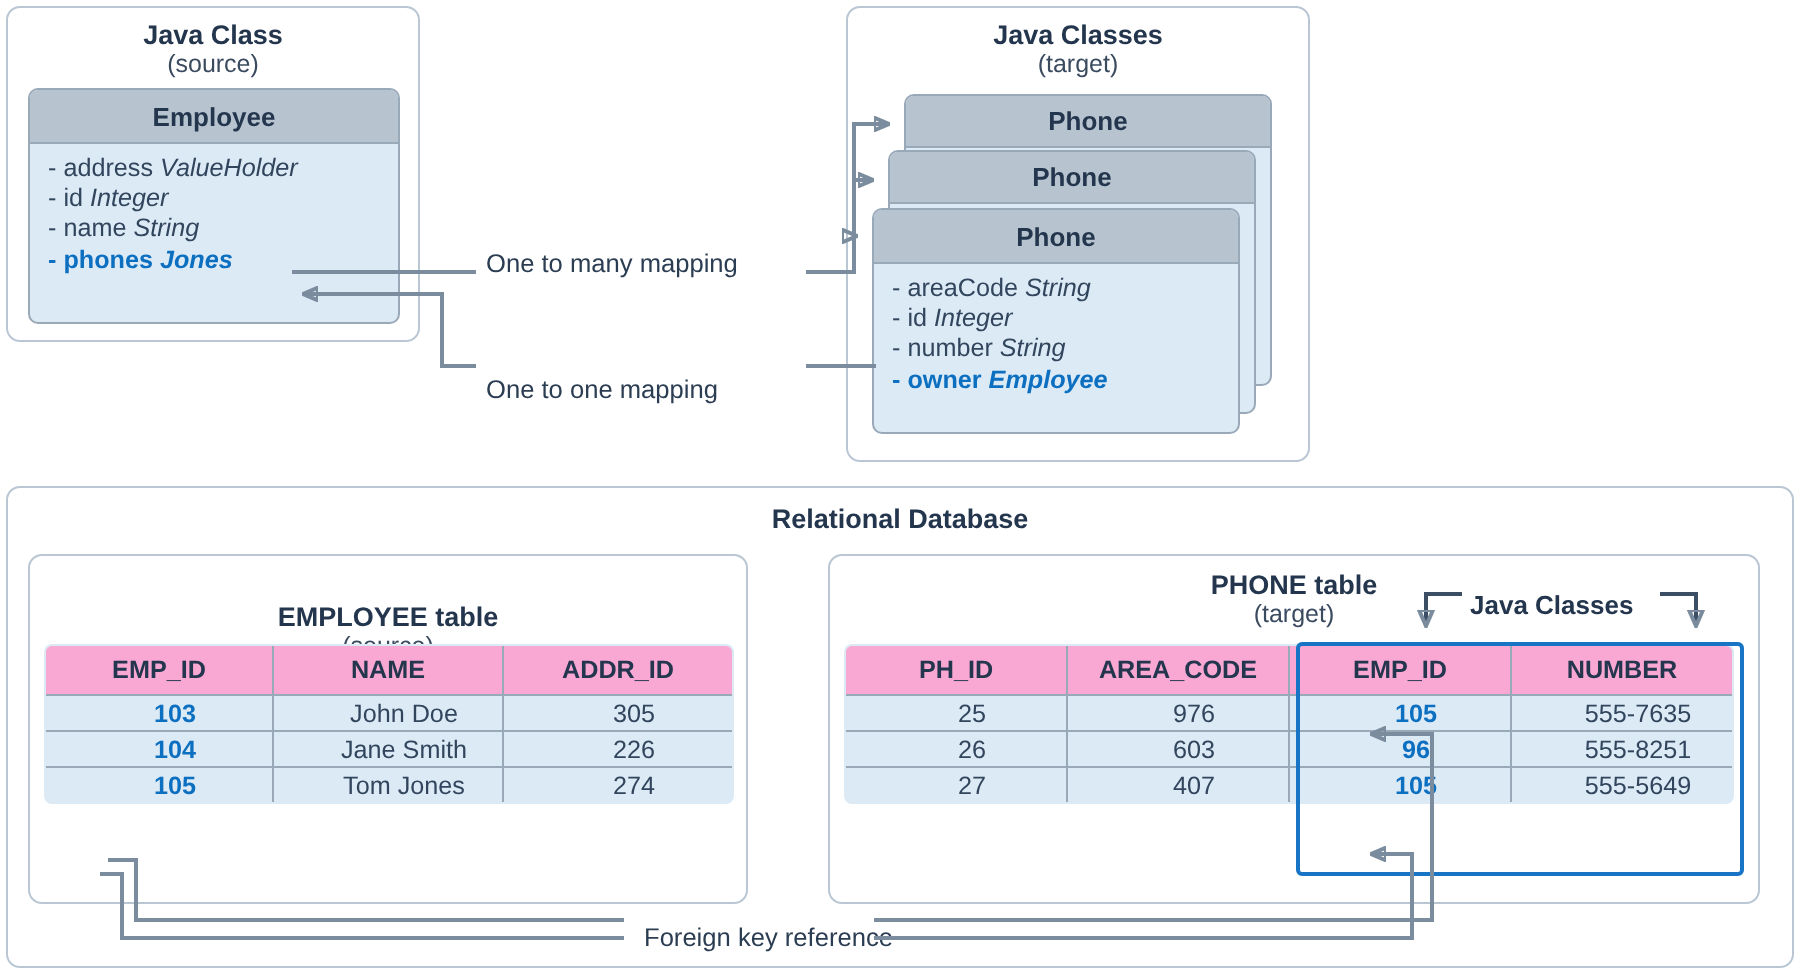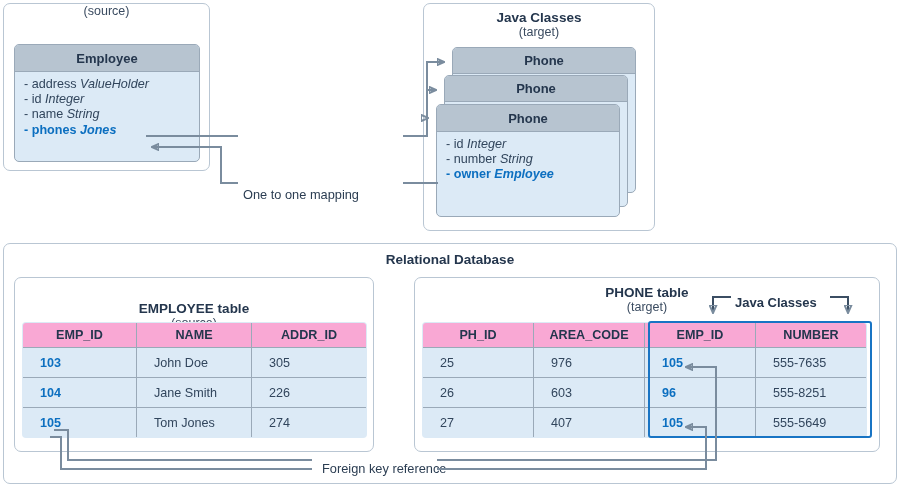--- a/index.html
+++ b/index.html
@@ -84,22 +84,22 @@
     font-size:12.6px;
     text-align:center;
     height:25px;
     border:1px solid #9aa9b8;
     box-sizing:border-box;
   }
   .rtable td{
     background:#dceaf6;
     color:#31455c;
     font-size:12.6px;
-    text-align:left;
-    height:30px;
+    text-align:center;
+    height:18px;
     padding-left:17px;
     border:1px solid #9aa9b8;
     box-sizing:border-box;
   }
   .rtable td.key{color:#0c6fc0;font-weight:bold;}
 
   
   .hlframe{
     position:absolute;
     border:2px solid #1874c4;
@@ -122,20 +122,21 @@
   #wires{position:absolute;left:0;top:0;width:900px;height:487px;pointer-events:none;}
   #wires path,#wires line{fill:none;stroke:#7a8c9e;stroke-width:2;}
   #wires .navy{stroke:#3b4e63;}
 </style>
 </head>
 <body>
 
 <div id="root">
 
   <div class="panel" style="left:3px;top:3px;width:207px;height:168px;">
+    <div class="panel-title" style="margin-top:6px;">Java Class</div>
     <div class="panel-sub">(source)</div>
   </div>
 
   <div class="uml" style="left:14px;top:44px;width:186px;height:118px;">
     <div class="uml-head" style="height:27px;line-height:27px;">Employee</div>
     <div class="uml-body">
       <div class="attr">
         <span>-</span>
         <span>address</span>
         <span class="t">ValueHolder</span>
@@ -169,36 +170,42 @@
 
   <div class="uml" style="left:444px;top:75px;width:184px;height:132px;">
     <div class="uml-head" style="height:26px;line-height:26px;">Phone</div>
   </div>
 
   <div class="uml" style="left:436px;top:104px;width:184px;height:113px;">
     <div class="uml-head" style="height:27px;line-height:27px;">Phone</div>
     <div class="uml-body">
       <div class="attr">
         <span>-</span>
+        <span>areaCode</span>
+        <span class="t">String</span>
+      </div>
+      <div class="attr">
+        <span>-</span>
         <span>id</span>
         <span class="t">Integer</span>
       </div>
       <div class="attr">
         <span>-</span>
         <span>number</span>
         <span class="t">String</span>
       </div>
       <div class="attr hl">
         <span>-</span>
         <span>owner</span>
         <span class="t">Employee</span>
       </div>
     </div>
   </div>
 
+  <div class="flabel" style="left:243px;top:125px;">One to many mapping</div>
   <div class="flabel" style="left:243px;top:188px;">One to one mapping</div>
 
   <div class="panel" style="left:3px;top:243px;width:894px;height:241px;">
     <div class="panel-title" style="margin-top:8px;">Relational Database</div>
   </div>
 
   <div class="panel" style="left:14px;top:277px;width:360px;height:175px;">
     <div class="panel-title" style="margin-top:23px;">EMPLOYEE table</div>
     <div class="panel-sub">(source)</div>
   </div>

